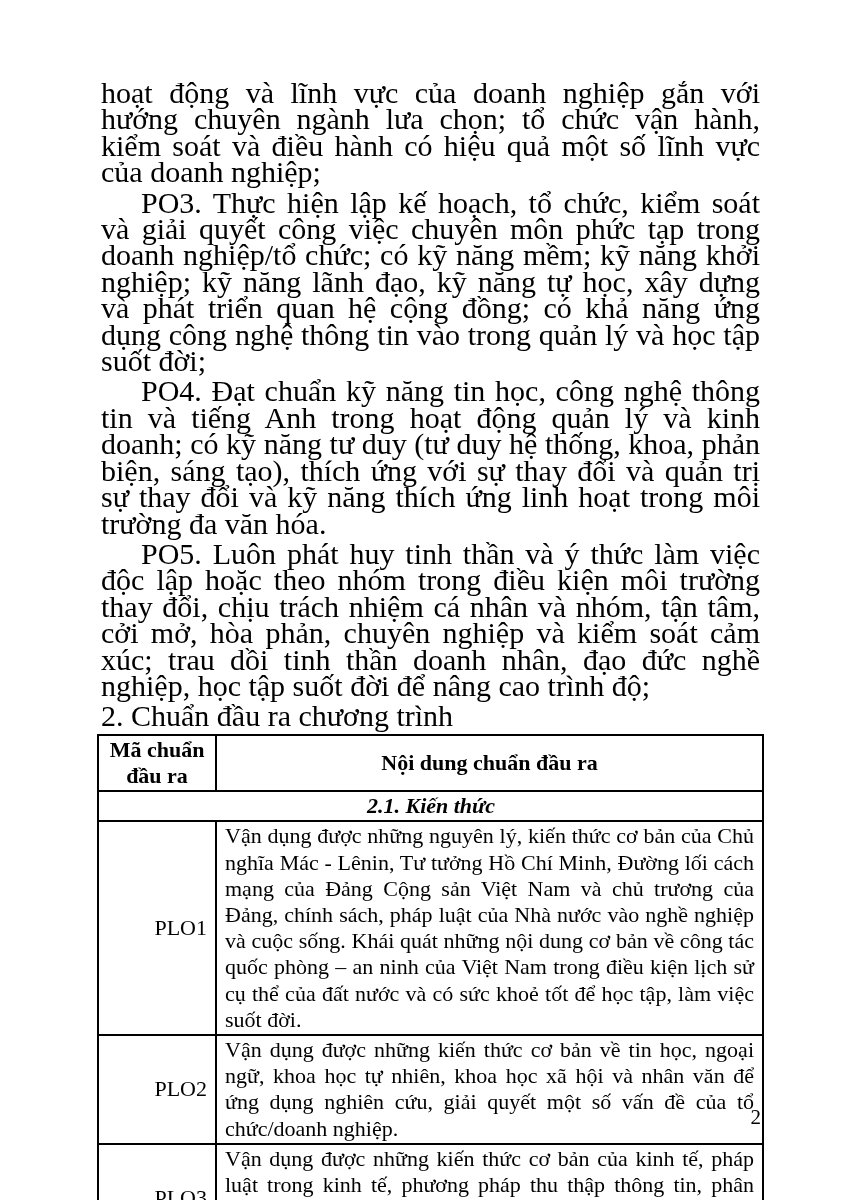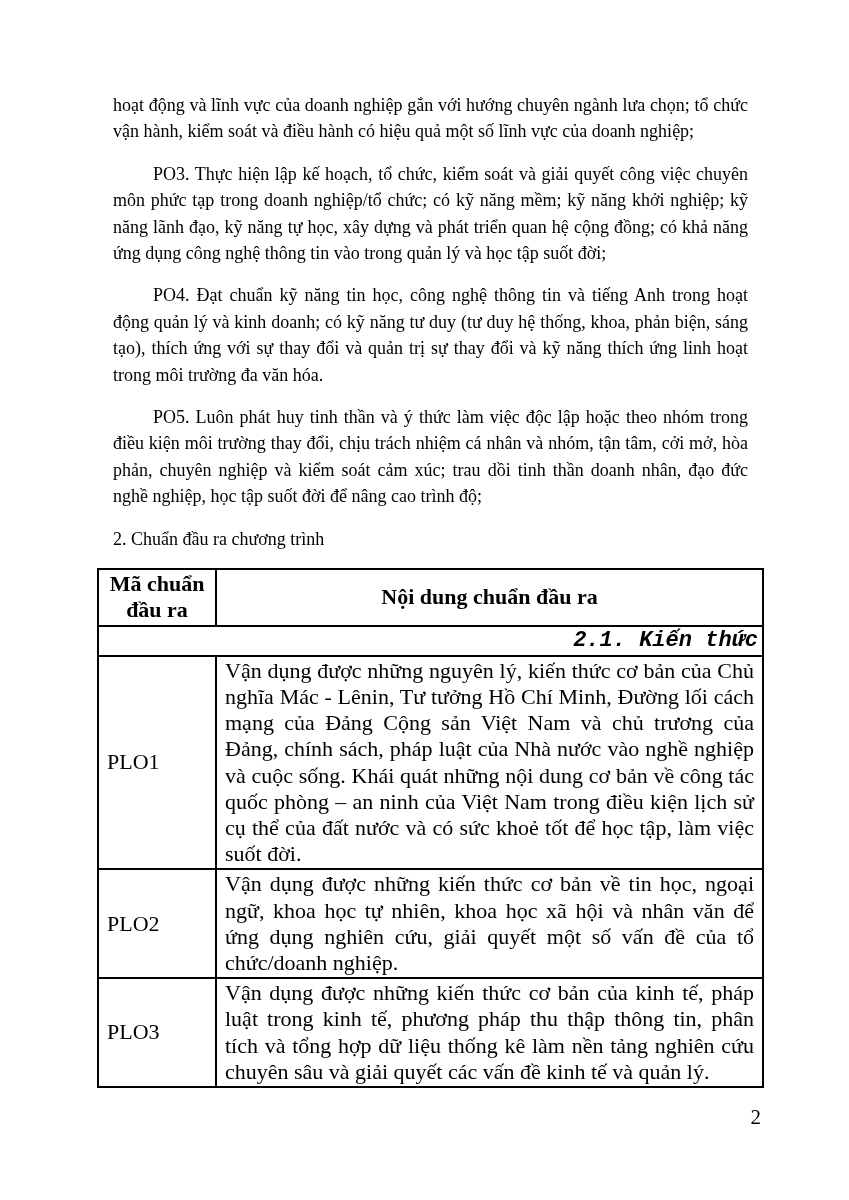--- a/index.html
+++ b/index.html
@@ -16,22 +16,22 @@
     color: #000000;
     overflow: hidden;
   }
   .content {
     position: absolute;
     left: 97px;
     top: 76px;
     width: 667px;
   }
   .para {
-    margin: 16px;
-    font-size: 18px;
+    margin: 4px;
+    font-size: 30px;
     line-height: 26.4px;
     text-align: justify;
     color: #000000;
   }
   .indent { text-indent: 40px; }
   .italic { font-style: italic; }
   .bold { font-weight: normal; }
   table.outcomes {
     width: 100%;
     border-collapse: collapse;
@@ -40,34 +40,33 @@
   }
   table.outcomes td {
     border: 2px solid #000000;
     font-size: 22px;
     line-height: 26.2px;
     padding: 1px 8px;
     vertical-align: middle;
   }
   td.code-col {
     width: 108px;
-    text-align: left;
+    text-align: right;
     padding: 1px 2px;
   }
   tr.head-row td {
     font-weight: bold;
     text-align: center;
     padding: 1px 4px;
   }
   tr.section-row td {
     font-weight: bold;
     font-style: italic;
-    text-align: right;
+    text-align: center;
     padding: 1px 4px 1px 5px;
-    font-family: Liberation Mono, monospace;
   }
   td.content-col {
     text-align: justify;
     margin-top: 27px;
   }
   .page-number {
     position: absolute;
     top: 1104px;
     right: 88px;
     font-size: 21px;

